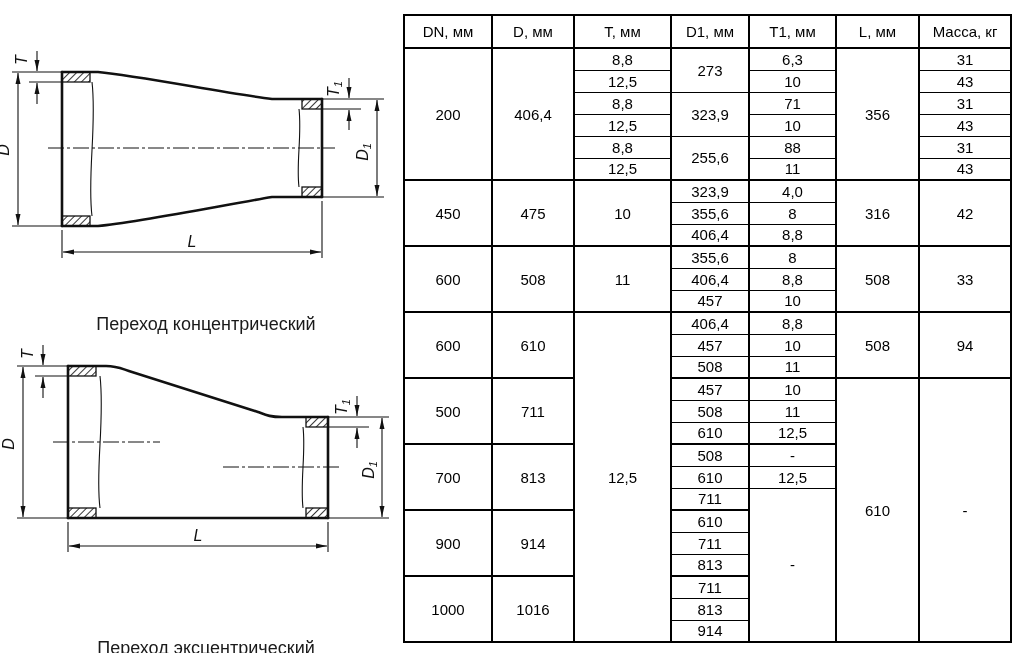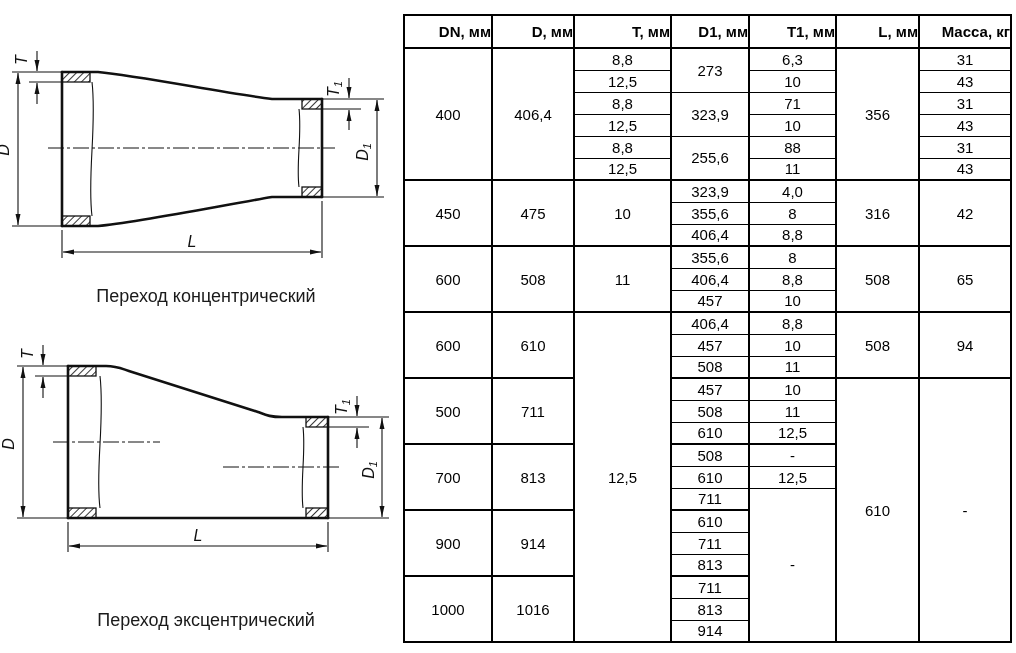--- a/index.html
+++ b/index.html
@@ -2,31 +2,31 @@
 <html><head>
 <meta charset="utf-8">
 <style>
   html,body{margin:0;padding:0;background:#ffffff;}
   #page{position:relative;width:1016px;height:653px;background:#ffffff;overflow:hidden;
         font-family:"Liberation Sans",sans-serif;color:#000;}
 
   
   #spec-table{position:absolute;left:403px;top:14px;border-collapse:collapse;table-layout:fixed;
               font-family:"Liberation Sans",sans-serif;}
-  #spec-table th{border:2px solid #000;font-size:15px;font-weight:bold;height:31px;
-                 text-align:right;vertical-align:middle;padding:0;background:#fff;}
+  #spec-table th{border:2px solid #000;font-size:15px;font-weight:normal;height:31px;
+                 text-align:center;vertical-align:middle;padding:0;background:#fff;}
   #spec-table td{border:1px solid #000;border-left-width:2px;border-right-width:2px;
                  font-size:15px;height:20px;text-align:center;vertical-align:middle;padding:0;}
   #spec-table td.gt{border-top-width:2px;}
   #spec-table{border:2px solid #000;}
   #spec-table tbody tr{height:22px;}
 
   
   .drawing{position:absolute;left:0;}
-  .caption{position:absolute;left:10px;width:392px;text-align:center;font-size:18px;color:#1a1a1a;}
+  .caption{position:absolute;left:10px;width:392px;text-align:center;font-size:18px;color:#1a1a1a;margin-top:28px;}
   .thick{stroke:#111;stroke-width:2.6;fill:none;stroke-linejoin:round;stroke-linecap:round;}
   .thin{stroke:#111;stroke-width:1.1;fill:none;}
   .wave{stroke:#111;stroke-width:1.1;fill:none;}
   .cl{stroke:#111;stroke-width:1;fill:none;stroke-dasharray:16 3 3 3;}
   .hrect{stroke:#111;stroke-width:1.3;}
   .dimlbl{font-family:"Liberation Sans",sans-serif;font-style:italic;font-size:16px;fill:#111;}
   .sub{font-size:11px;}
 </style>
 </head>
 <body>
@@ -175,21 +175,21 @@
         <th>T, мм</th>
         <th>D1, мм</th>
         <th>T1, мм</th>
         <th>L, мм</th>
         <th>Масса, кг</th>
       </tr>
     </thead>
     <tbody>
 
       <tr>
-        <td class="gt" rowspan="6">400</td>
+        <td class="gt" rowspan="6">200</td>
         <td class="gt" rowspan="6">406,4</td>
         <td class="gt">8,8</td>
         <td class="gt" rowspan="2">273</td>
         <td class="gt">6,3</td>
         <td class="gt" rowspan="6">356</td>
         <td class="gt">31</td>
       </tr>
       <tr>
         <td>12,5</td>
         <td>10</td>
@@ -236,21 +236,21 @@
         <td>8,8</td>
       </tr>
 
       <tr>
         <td class="gt" rowspan="3">600</td>
         <td class="gt" rowspan="3">508</td>
         <td class="gt" rowspan="3">11</td>
         <td class="gt">355,6</td>
         <td class="gt">8</td>
         <td class="gt" rowspan="3">508</td>
-        <td class="gt" rowspan="3">65</td>
+        <td class="gt" rowspan="3">33</td>
       </tr>
       <tr>
         <td>406,4</td>
         <td>8,8</td>
       </tr>
       <tr>
         <td>457</td>
         <td>10</td>
       </tr>
 

